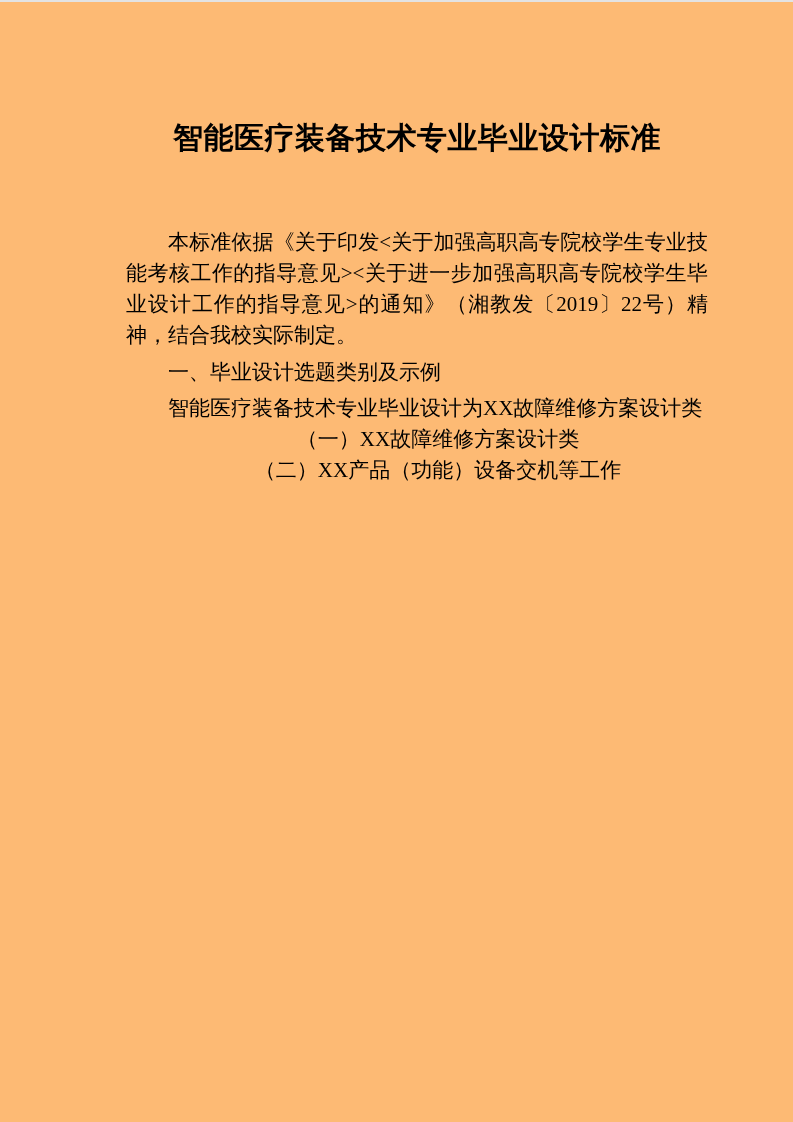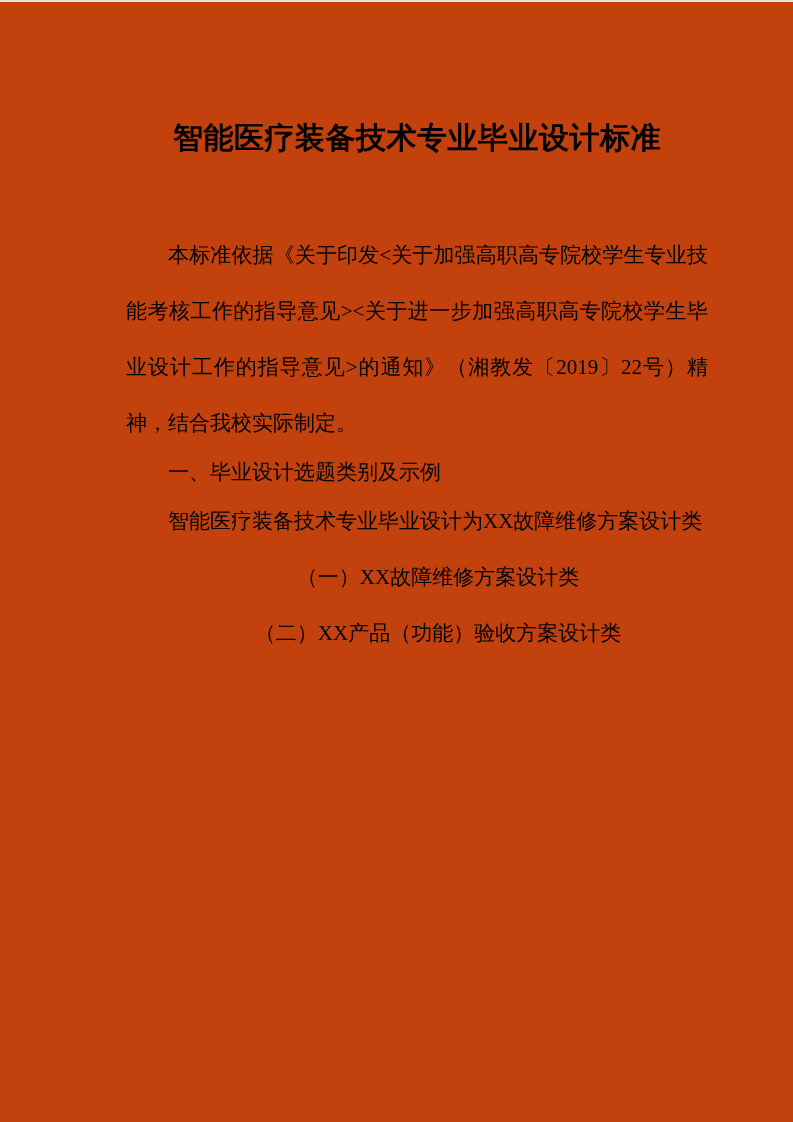--- a/index.html
+++ b/index.html
@@ -5,40 +5,40 @@
   html, body {
     margin: 0;
     padding: 0;
     background: #ffffff;
   }
   .page {
     position: relative;
     width: 793px;
     height: 1122px;
     box-sizing: border-box;
-    background: #c2410c;
+    background: #fdba74;
     border-top: 2px solid #e3e3e3;
     padding: 115px 85px 0 126px;
     overflow: hidden;
     color: #000000;
   }
   .doc-title {
     font-family: "Liberation Sans", "DejaVu Sans", sans-serif;
     font-weight: bold;
     font-size: 30px;
     line-height: 42px;
     text-align: center;
     letter-spacing: 0.5px;
     margin: 0 0 68px 0;
     color: #000000;
   }
   .body-text {
     font-family: "Liberation Serif", "DejaVu Serif", serif;
     font-size: 21px;
-    line-height: 56px;
+    line-height: 31px;
     margin: 0;
     color: #000000;
   }
   .para {
     text-align: justify;
     text-indent: 2em;
   }
   .sec-heading {
     font-family: "Liberation Sans", "DejaVu Sans", sans-serif;
     font-weight: normal;
@@ -62,16 +62,16 @@
 
   <p class="body-text para">本标准依据《关于印发&lt;关于加强高职高专院校学生专业技能考核工作的指导意见&gt;&lt;关于进一步加强高职高专院校学生毕业设计工作的指导意见&gt;的通知》（湘教发〔2019〕22号）精神，结合我校实际制定。</p>
 
   <h2 class="sec-heading">一、毕业设计选题类别及示例</h2>
 
   <p class="body-text para">智能医疗装备技术专业毕业设计为XX故障维修方案设计类</p>
 
   <p class="body-text sub-heading">（一）XX故障维修方案设计类</p>
 
 
-  <p class="body-text sub-heading">（二）XX产品（功能）验收方案设计类</p>
+  <p class="body-text sub-heading">（二）XX产品（功能）设备交机等工作</p>
 
 
 </div>
 
 </body></html>

